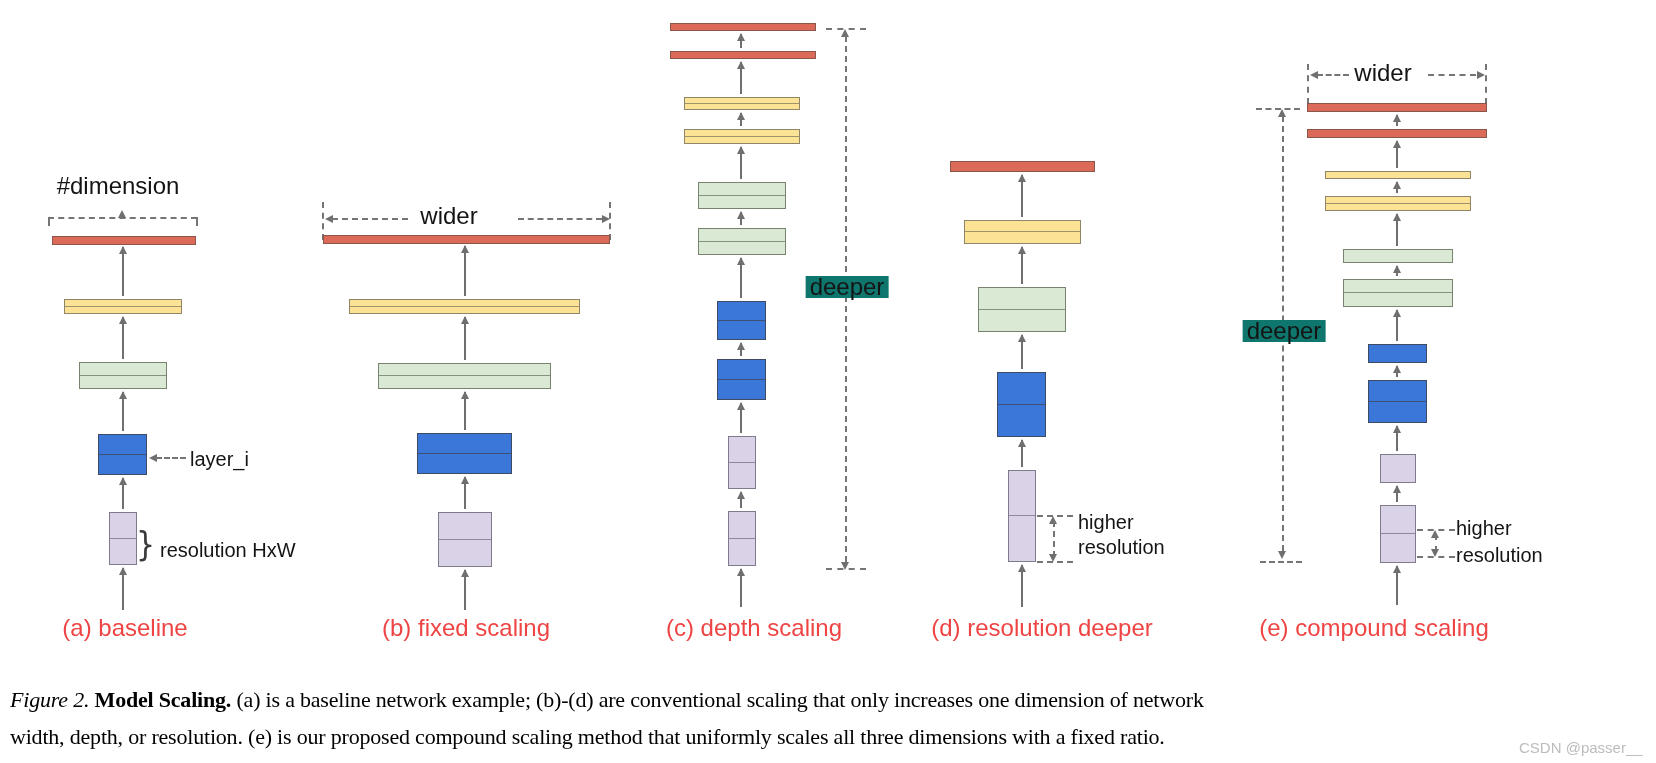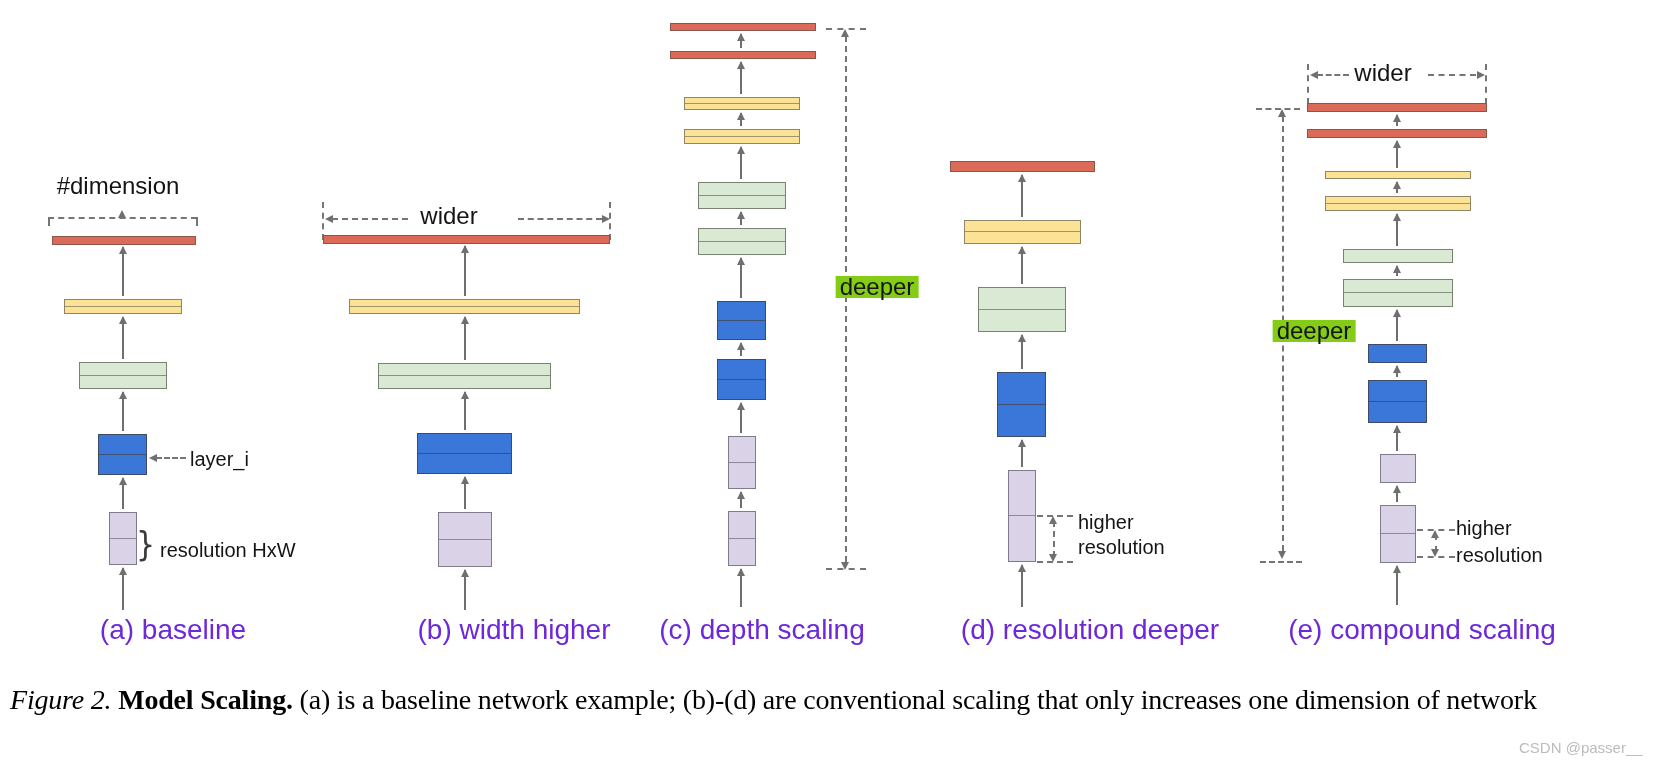--- a/index.html
+++ b/index.html
@@ -24,26 +24,26 @@
   .hd{position:absolute;height:0;border-top:2px dashed #757575;z-index:1;}
   .tri{position:absolute;width:0;height:0;z-index:1;}
   .tri.up{border-left:4px solid transparent;border-right:4px solid transparent;border-bottom:8px solid #6f6f6f;}
   .tri.down{border-left:4px solid transparent;border-right:4px solid transparent;border-top:8px solid #6f6f6f;}
   .tri.left{border-top:4px solid transparent;border-bottom:4px solid transparent;border-right:8px solid #6f6f6f;}
   .tri.right{border-top:4px solid transparent;border-bottom:4px solid transparent;border-left:8px solid #6f6f6f;}
   
   .lbl{position:absolute;font-size:20px;line-height:22px;color:#141414;white-space:nowrap;z-index:3;}
   .t21{font-size:24px;}
   .center{transform:translateX(-50%);}
-  .wbg{background:#84cc16;padding:0 4px;margin-left:30px;}
-  .plabel{position:absolute;font-size:28px;color:#6d28d9;white-space:nowrap;transform:translateX(-50%);z-index:3;margin-left:48px;}
+  .wbg{background:#0f766e;padding:0 4px;}
+  .plabel{position:absolute;font-size:24px;color:#ef4444;white-space:nowrap;transform:translateX(-50%);z-index:3;}
   .brace{position:absolute;font-size:30px;line-height:32px;color:#3a3a3a;font-family:"DejaVu Sans",sans-serif;
          transform:scaleY(1.1);z-index:3;}
   
-  .caption{position:absolute;font-family:"Liberation Serif",serif;font-size:28px;line-height:37px;
+  .caption{position:absolute;font-family:"Liberation Serif",serif;font-size:22px;line-height:37px;
            color:#000;white-space:nowrap;letter-spacing:-0.2px;z-index:3;}
   .caption i{font-style:italic;font-weight:normal;}
   .caption b{font-weight:bold;}
   .wm{position:absolute;font-size:15px;color:#bcbcbc;white-space:nowrap;z-index:4;}
 </style>
 </head>
 <body>
 
 <div class="stage">
 
@@ -86,21 +86,21 @@
     <div class="box red" style="left:323px;top:235px;width:287px;height:9px"></div>
     <div class="aru" style="left:464px;top:246px;height:50px"></div>
     <div class="box yellow c2" style="left:349px;top:299px;width:231px;height:15px"></div>
     <div class="aru" style="left:464px;top:317px;height:43px"></div>
     <div class="box green c2" style="left:378px;top:363px;width:173px;height:26px"></div>
     <div class="aru" style="left:464px;top:392px;height:38px"></div>
     <div class="box blue c2" style="left:417px;top:433px;width:95px;height:41px"></div>
     <div class="aru" style="left:464px;top:477px;height:32px"></div>
     <div class="box lav c2" style="left:438px;top:512px;width:54px;height:55px"></div>
     <div class="aru" style="left:464px;top:570px;height:40px"></div>
-    <div class="plabel" style="left:466px;top:614px">(b) width higher</div>
+    <div class="plabel" style="left:466px;top:614px">(b) fixed scaling</div>
   </div>
 
   <div>
     <div class="box red" style="left:670px;top:23px;width:146px;height:8px"></div>
     <div class="aru" style="left:740px;top:34px;height:14px"></div>
     <div class="box red" style="left:670px;top:51px;width:146px;height:8px"></div>
     <div class="aru" style="left:740px;top:62px;height:32px"></div>
     <div class="box yellow c2" style="left:684px;top:97px;width:116px;height:13px"></div>
     <div class="aru" style="left:740px;top:113px;height:13px"></div>
     <div class="box yellow c2" style="left:684px;top:129px;width:116px;height:15px"></div>
@@ -118,21 +118,21 @@
     <div class="box lav c2" style="left:728px;top:511px;width:28px;height:55px"></div>
     <div class="aru" style="left:740px;top:569px;height:38px"></div>
 
     <div class="hd" style="left:826px;top:28px;width:40px"></div>
     <div class="tri up" style="left:841px;top:29px"></div>
     <div class="vd" style="left:845px;top:36px;height:526px"></div>
     <div class="tri down" style="left:841px;top:562px"></div>
     <div class="hd" style="left:826px;top:568px;width:40px"></div>
     <div class="lbl t21 center wbg" style="left:847px;top:276px">deeper</div>
 
-    <div class="plabel" style="left:714px;top:614px">(c) depth scaling</div>
+    <div class="plabel" style="left:754px;top:614px">(c) depth scaling</div>
   </div>
 
   <div>
     <div class="box red" style="left:950px;top:161px;width:145px;height:11px"></div>
     <div class="aru" style="left:1021px;top:175px;height:42px"></div>
     <div class="box yellow c2" style="left:964px;top:220px;width:117px;height:24px"></div>
     <div class="aru" style="left:1021px;top:247px;height:37px"></div>
     <div class="box green c2" style="left:978px;top:287px;width:88px;height:45px"></div>
     <div class="aru" style="left:1021px;top:335px;height:34px"></div>
     <div class="box blue c2" style="left:997px;top:372px;width:49px;height:65px"></div>
@@ -194,17 +194,18 @@
     <div class="vd" style="left:1435px;top:534px;height:18px"></div>
     <div class="tri down" style="left:1431px;top:549px"></div>
     <div class="lbl" style="left:1456px;top:517px">higher</div>
     <div class="lbl" style="left:1456px;top:544px">resolution</div>
 
     <div class="plabel" style="left:1374px;top:614px">(e) compound scaling</div>
   </div>
 
   <div class="caption" style="left:10px;top:681px">
     <span><i>Figure 2.</i> <b>Model Scaling.</b> <span>(a) is a baseline network example; (b)-(d) are conventional scaling that only increases one dimension of network</span></span><br>
+    <span>width, depth, or resolution. (e) is our proposed compound scaling method that uniformly scales all three dimensions with a fixed ratio.</span>
   </div>
 
   <div class="wm" style="left:1519px;top:739px">CSDN @passer__</div>
 
 </div>
 
 </body></html>

